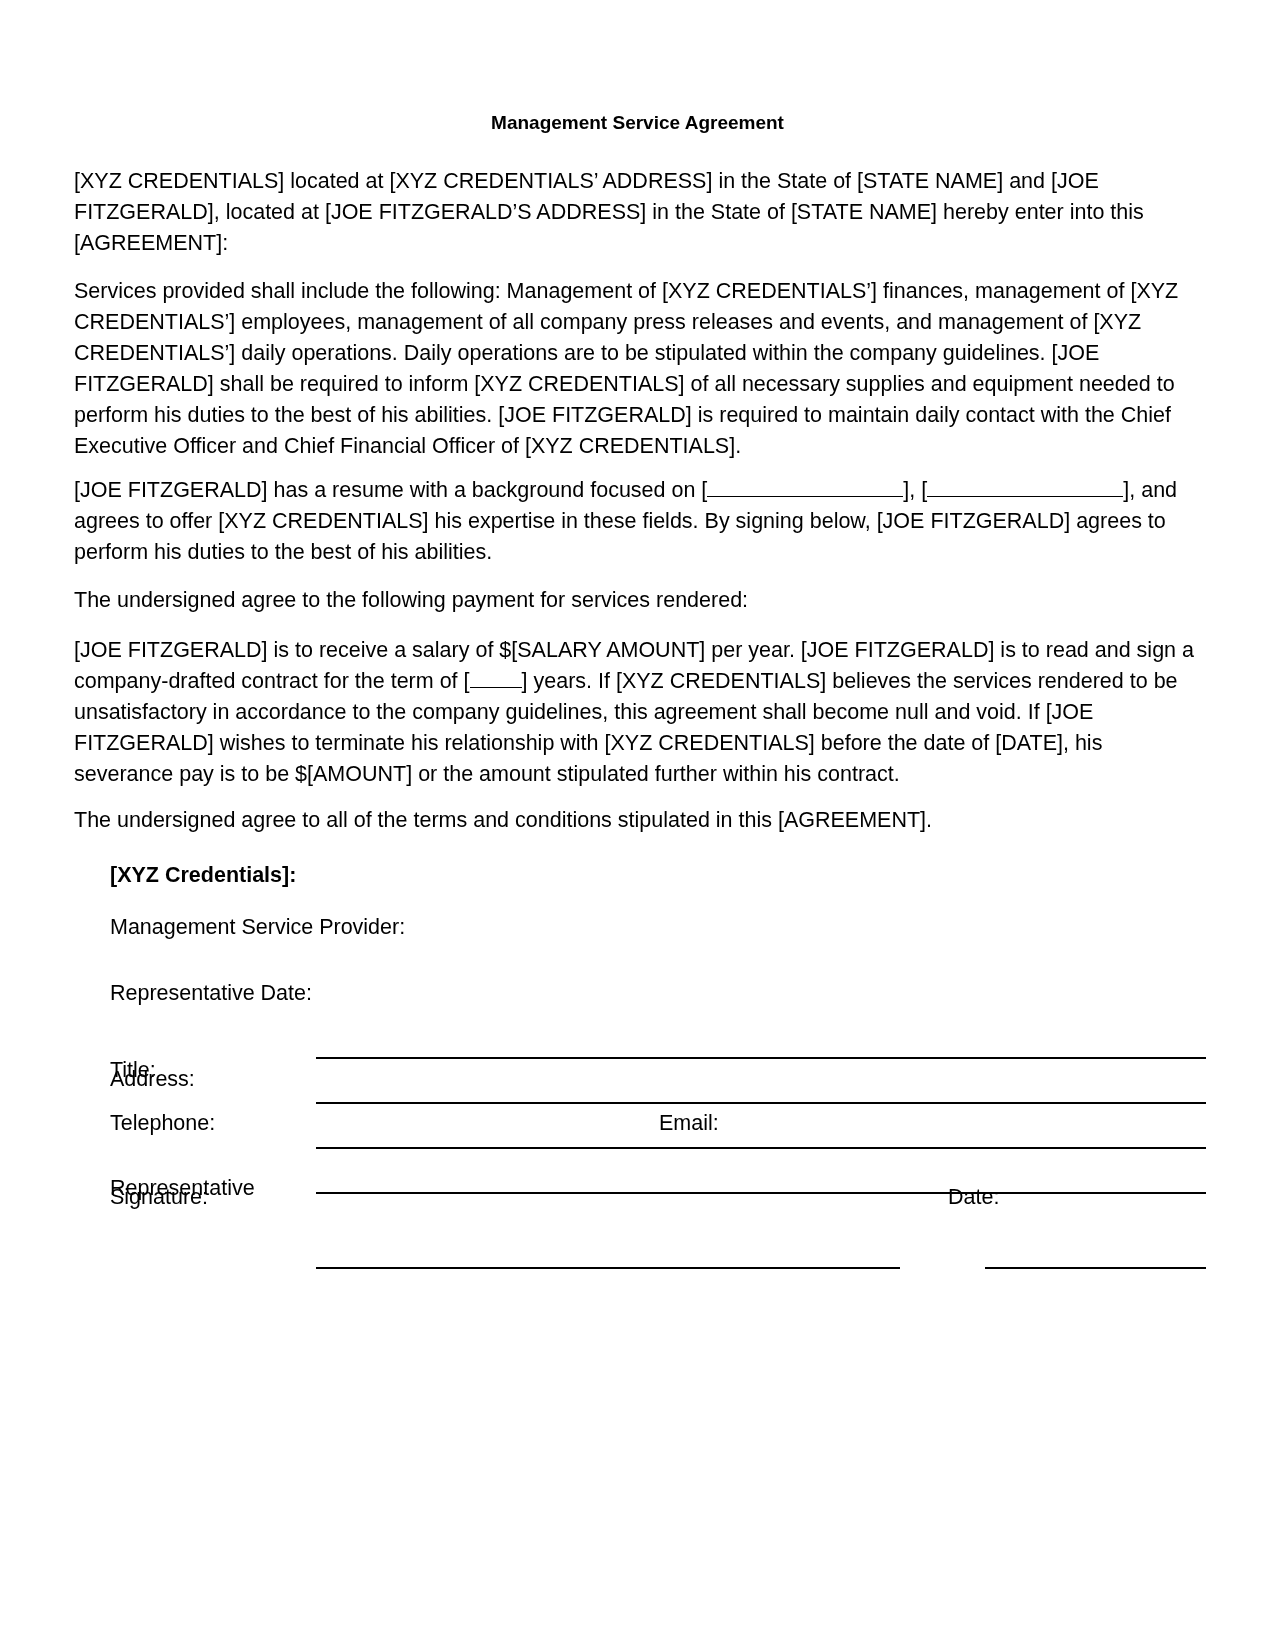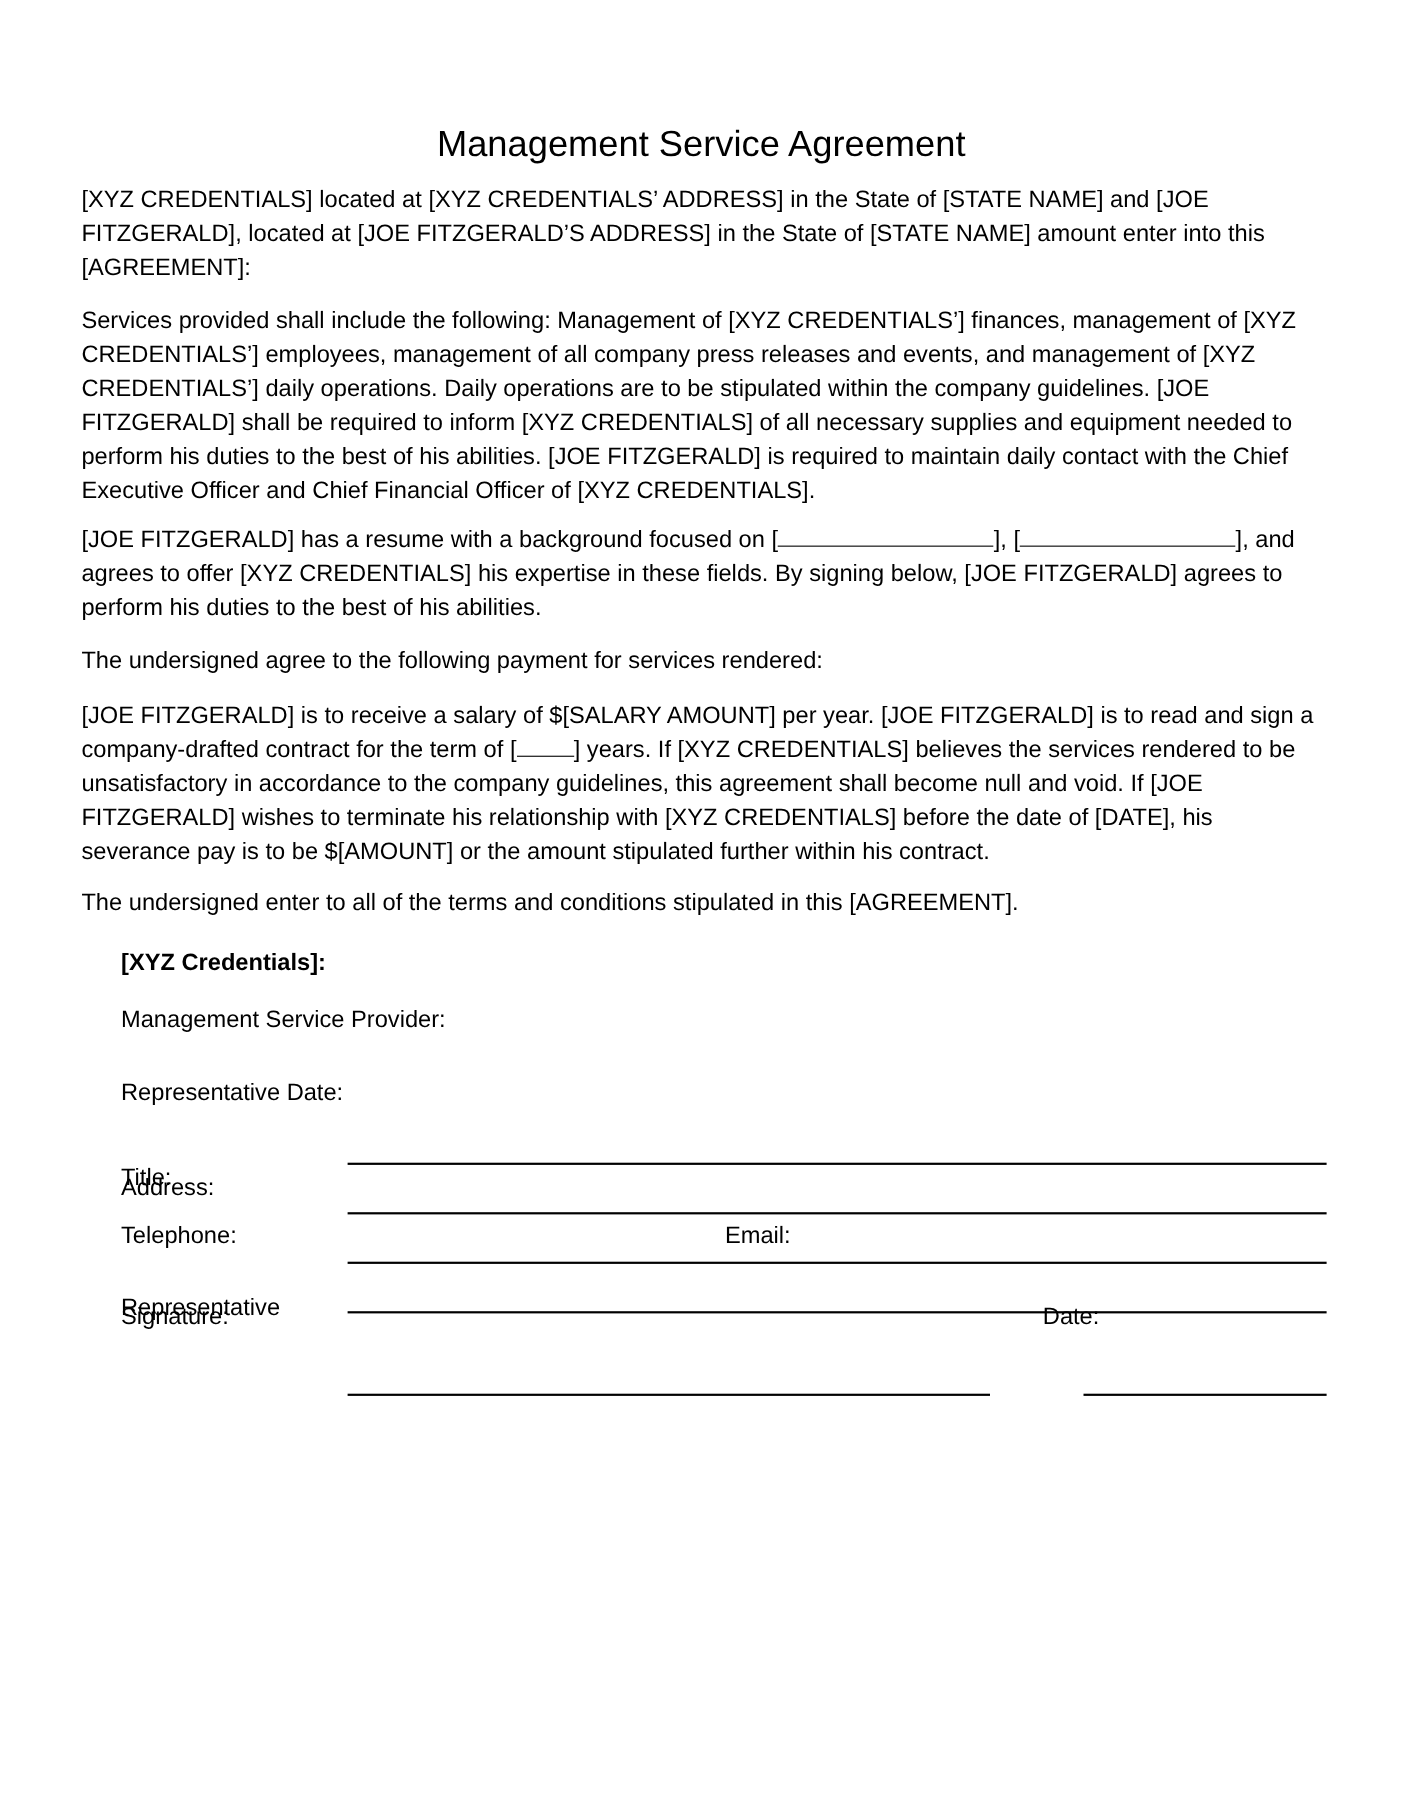--- a/index.html
+++ b/index.html
@@ -1,34 +1,34 @@
 <!DOCTYPE html>
 <html><head>
 <meta charset="utf-8">
 <style>
   html, body { margin:0; padding:0; background:#fff; }
   body { width:1275px; height:1650px; position:relative; font-family:"Liberation Sans", sans-serif; color:#000; }
-  .title { position:absolute; top:112px; left:0; width:1275px; text-align:center; font-weight:normal; font-size:33px; }
+  .title { position:absolute; top:112px; left:0; width:1275px; text-align:center; font-weight:bold; font-size:19px; }
   .para { position:absolute; left:74px; width:1130px; font-size:21.5px; line-height:31px; }
   .blank { display:inline-block; border-bottom:1.5px solid #000; height:20px; vertical-align:baseline; }
   .bold { font-weight:bold; }
   .lbl { position:absolute; left:74px; font-size:21.5px; line-height:26px;margin-left:36px; }
   .line { position:absolute; height:0; border-top:2px solid #000; }
 </style>
 </head>
 <body>
 
 <div class="title">Management Service Agreement</div>
 
-<div class="para" style="top:166px;">[XYZ CREDENTIALS] located at [XYZ CREDENTIALS’ ADDRESS] in the State of [STATE NAME] and [JOE FITZGERALD], located at [JOE FITZGERALD’S ADDRESS] in the State of [STATE NAME] amount enter into this [AGREEMENT]:</div>
+<div class="para" style="top:166px;">[XYZ CREDENTIALS] located at [XYZ CREDENTIALS’ ADDRESS] in the State of [STATE NAME] and [JOE FITZGERALD], located at [JOE FITZGERALD’S ADDRESS] in the State of [STATE NAME] hereby enter into this [AGREEMENT]:</div>
 <div class="para" style="top:276px;">Services provided shall include the following: Management of [XYZ CREDENTIALS’] finances, management of [XYZ CREDENTIALS’] employees, management of all company press releases and events, and management of [XYZ CREDENTIALS’] daily operations. Daily operations are to be stipulated within the company guidelines. [JOE FITZGERALD] shall be required to inform [XYZ CREDENTIALS] of all necessary supplies and equipment needed to perform his duties to the best of his abilities. [JOE FITZGERALD] is required to maintain daily contact with the Chief Executive Officer and Chief Financial Officer of [XYZ CREDENTIALS].</div>
 <div class="para" style="top:475px;"><span>[JOE FITZGERALD] has a resume with a background focused on [</span><span class="blank" style="width:196px;"></span><span>], [</span><span class="blank" style="width:196px;"></span><span>], and agrees to offer [XYZ CREDENTIALS] his expertise in these fields. By signing below, [JOE FITZGERALD] agrees to perform his duties to the best of his abilities.</span></div>
 <div class="para" style="top:585px;">The undersigned agree to the following payment for services rendered:</div>
 <div class="para" style="top:635px;"><span>[JOE FITZGERALD] is to receive a salary of $[SALARY AMOUNT] per year. [JOE FITZGERALD] is to read and sign a company-drafted contract for the term of [</span><span class="blank" style="width:52px;"></span><span>] years. If [XYZ CREDENTIALS] believes the services rendered to be unsatisfactory in accordance to the company guidelines, this agreement shall become null and void. If [JOE FITZGERALD] wishes to terminate his relationship with [XYZ CREDENTIALS] before the date of [DATE], his severance pay is to be $[AMOUNT] or the amount stipulated further within his contract.</span></div>
-<div class="para" style="top:805px;">The undersigned enter to all of the terms and conditions stipulated in this [AGREEMENT].</div>
+<div class="para" style="top:805px;">The undersigned agree to all of the terms and conditions stipulated in this [AGREEMENT].</div>
 
 <div class="lbl bold" style="top:862px;">[XYZ Credentials]:</div>
 <div class="lbl" style="top:914px;">Management Service Provider:</div>
 
 <div class="lbl" style="top:980px;">Representative Date:</div>
 <div class="line" style="top:1058px; left:316px; width:890px; top:1057px;"></div>
 
 <div class="lbl" style="top:1057px;">Title:</div>
 <div class="line" style="top:1102px; left:316px; width:890px;"></div>
 

